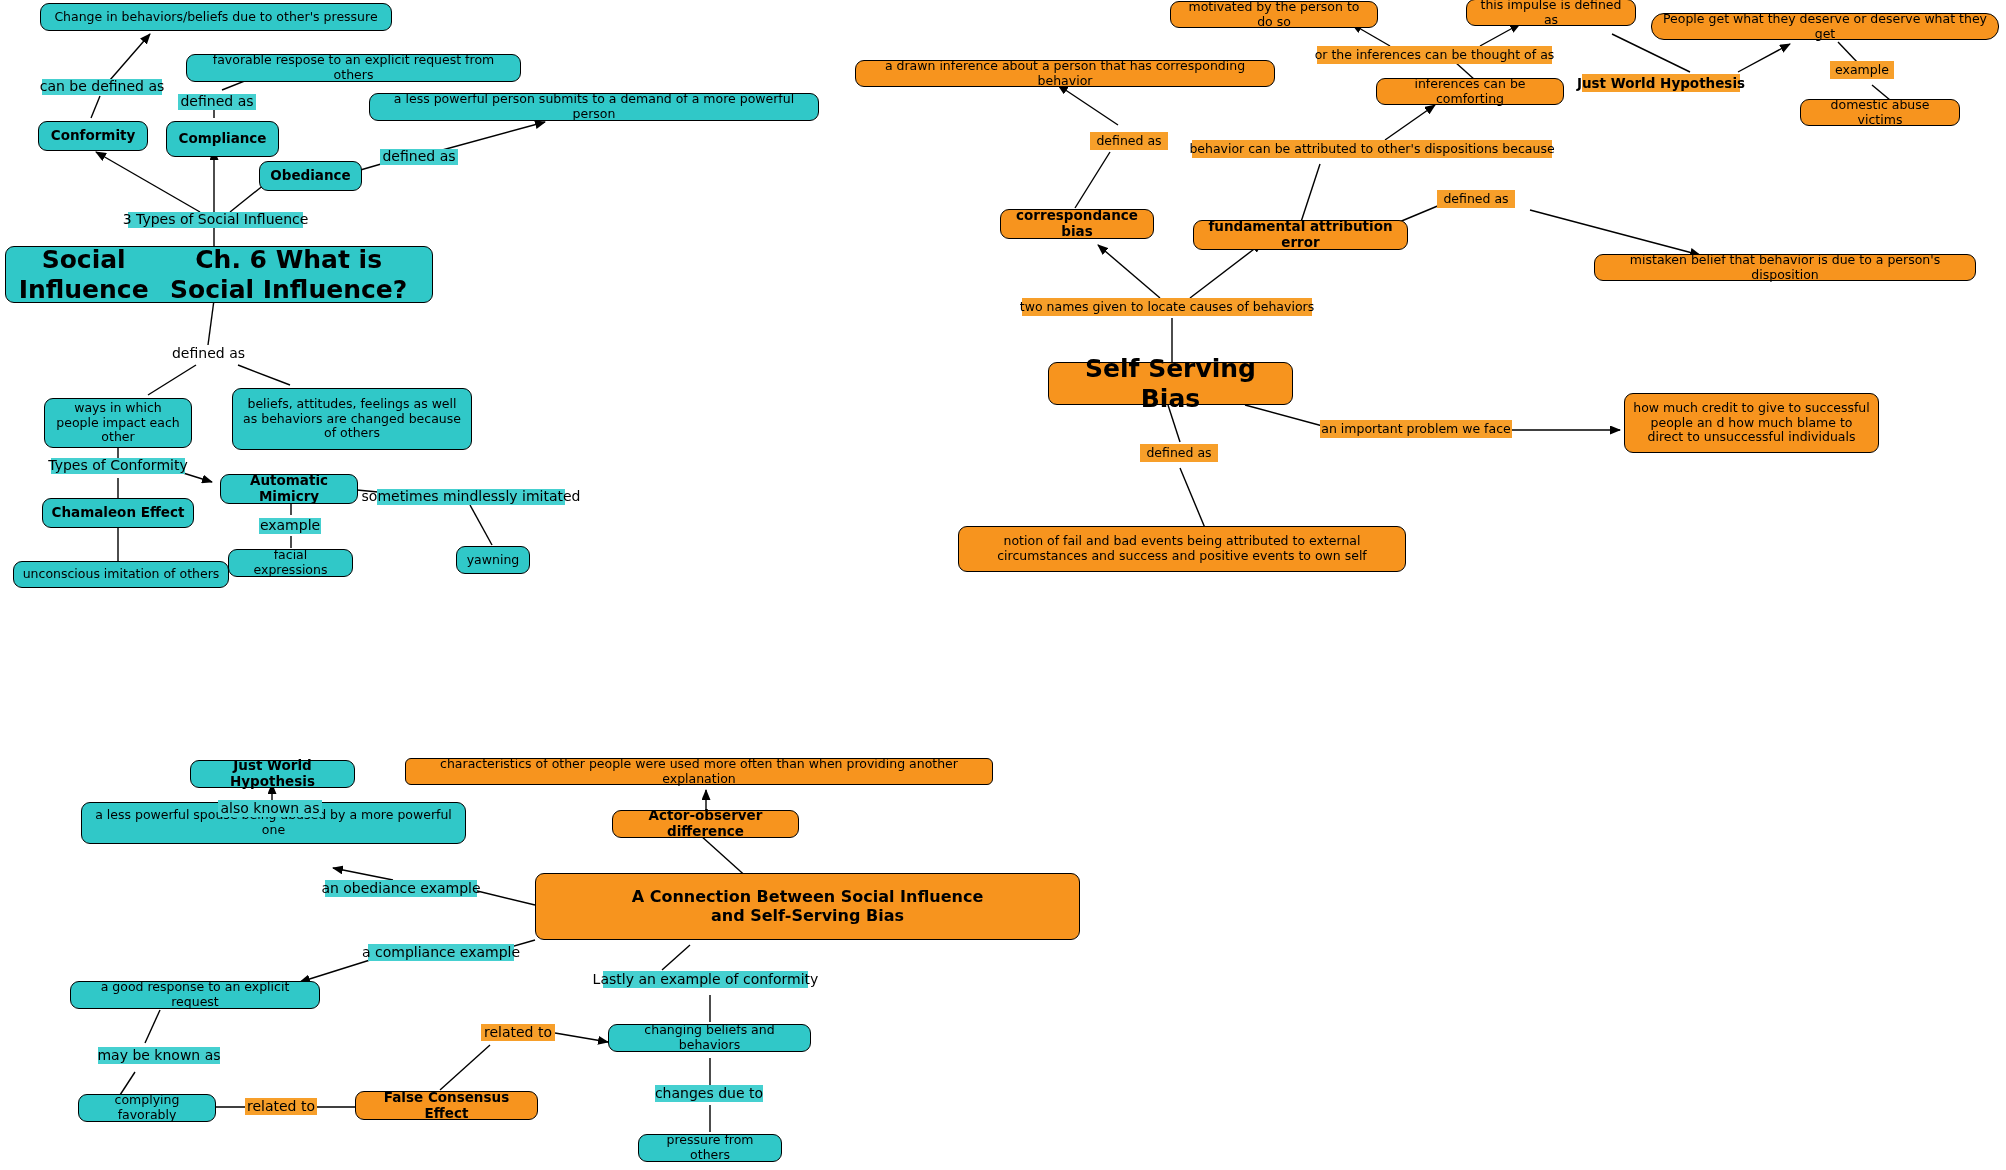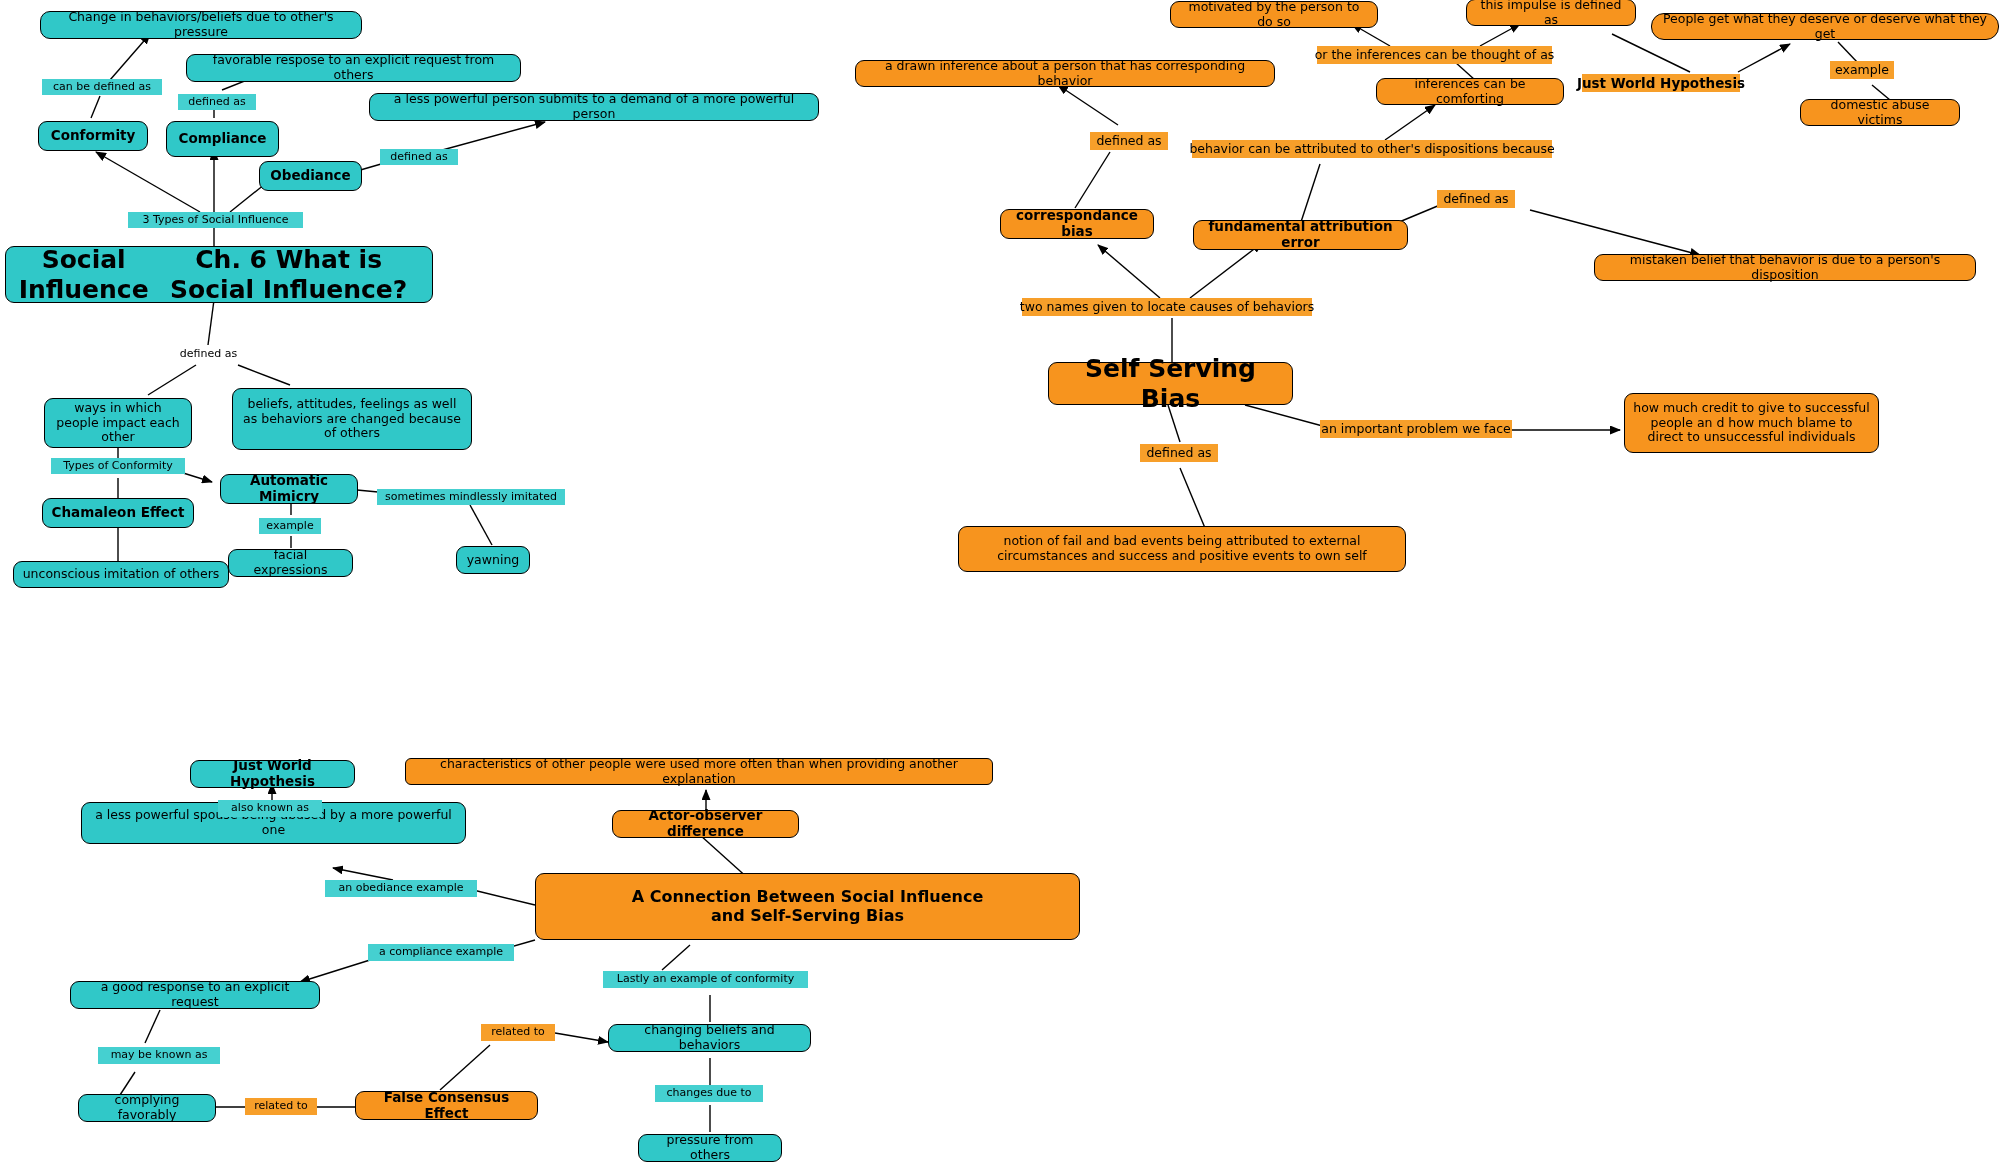--- a/index.html
+++ b/index.html
@@ -42,21 +42,21 @@
     border-radius:0;
     padding:0 2px;
     line-height:1.1;
     z-index:6;
     white-space:nowrap;
   }
   .label.teal{background:#45d0d0;}
   .label.orange{background:#f79f2a;}
   .bold{font-weight:bold;}
   .title{font-weight:bold;}
-  .f11{font-size:11px;}
+  .f11{font-size:14px;}
   .f12{font-size:12.5px;}
   .f13{font-size:13.5px;}
   .f22{font-size:16px;}
   .f25{font-size:25px;}
 </style>
 </head>
 <body>
 
 <div id="canvas">
 
@@ -154,21 +154,21 @@
     <line x1="160" y1="1010" x2="145" y2="1043" stroke="#000" stroke-width="1.4"></line>
     <line x1="135" y1="1072" x2="120" y2="1095" stroke="#000" stroke-width="1.4"></line>
 
     <line x1="215" y1="1107" x2="250" y2="1107" stroke="#000" stroke-width="1.4"></line>
     <line x1="315" y1="1107" x2="358" y2="1107" stroke="#000" stroke-width="1.4"></line>
 
     <line x1="440" y1="1090" x2="490" y2="1045" stroke="#000" stroke-width="1.4"></line>
     <line x1="555" y1="1033" x2="608" y2="1042" stroke="#000" stroke-width="1.4" marker-end="url(#ah)"></line>
   </svg>
 
-  <div class="node teal f12" style="left:40px;top:11px;width:322px;height:28px;border-radius:10px;">Change in behaviors/beliefs due to other's pressure</div>
+  <div class="node teal f12" style="left:40px;top:3px;width:352px;height:28px;">Change in behaviors/beliefs due to other's pressure</div>
 
   <div class="node teal f12" style="left:186px;top:54px;width:335px;height:28px;">favorable respose to an explicit request from others</div>
 
   <div class="node teal f12" style="left:369px;top:93px;width:450px;height:28px;">a less powerful person submits to a demand of a more powerful person</div>
 
   <div class="node teal f13 bold" style="left:38px;top:121px;width:110px;height:30px;">Conformity</div>
 
   <div class="node teal f13 bold" style="left:166px;top:121px;width:113px;height:36px;">Compliance</div>
 
   <div class="node teal f13 bold" style="left:259px;top:161px;width:103px;height:30px;">Obediance</div>

